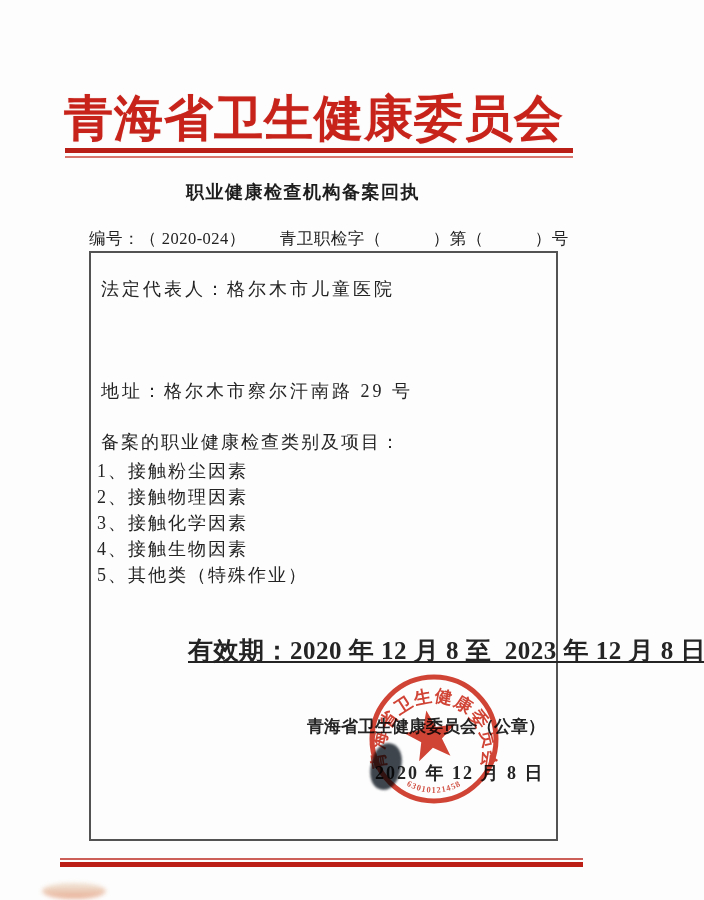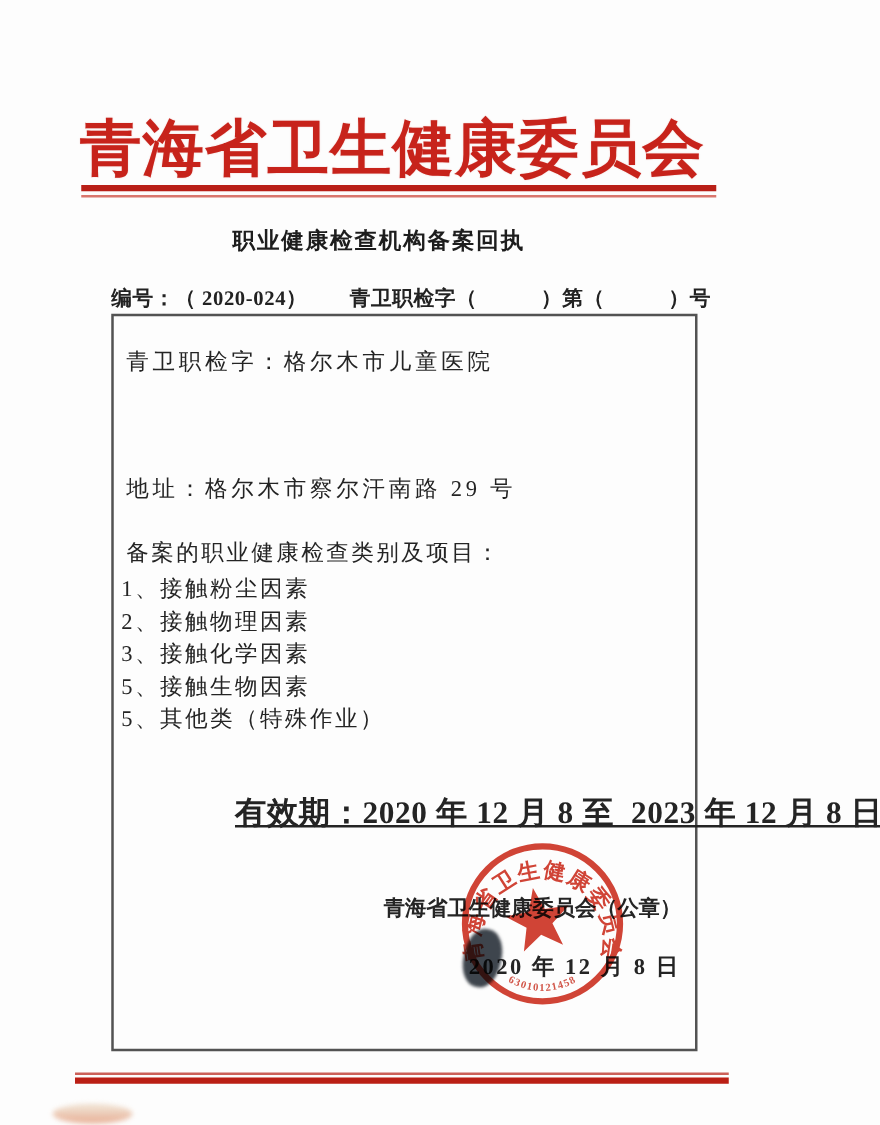--- a/index.html
+++ b/index.html
@@ -16,21 +16,21 @@
     text-shadow:0 0 1px rgba(199,35,27,.35);
   }
   .rule-thick{position:absolute;left:65px;top:148px;width:508px;height:5px;background:#b91f17;}
   .rule-thin{position:absolute;left:65px;top:156px;width:508px;height:2px;background:#d9766d;}
   .doc-title{
     position:absolute;left:186px;top:180px;
     font-size:18px;font-weight:bold;letter-spacing:1.5px;color:#1d1d1d;white-space:pre;
   }
   .serial{
     position:absolute;left:89px;top:228px;
-    font-size:16.5px;font-weight:700;color:#222;white-space:pre;letter-spacing:.5px;
+    font-size:16.5px;font-weight:400;color:#222;white-space:pre;letter-spacing:.5px;
   }
   .box{
     position:absolute;left:89px;top:251px;width:465px;height:586px;
     border:2px solid rgba(45,45,45,.82);
   }
   .f{font-size:18px;letter-spacing:3px;font-weight:500;}
   .item{font-size:18px;letter-spacing:2px;font-weight:500;}
   .seal{
     position:absolute;left:354px;top:659px;width:160px;height:160px;
     mix-blend-mode:multiply;opacity:.93;
@@ -54,28 +54,28 @@
 <div class="page">
 
   <div class="agency">青海省卫生健康委员会</div>
   <div class="rule-thick"></div>
   <div class="rule-thin"></div>
   <div class="doc-title">职业健康检查机构备案回执</div>
   <div class="serial">编号：（ 2020-024）　　青卫职检字（　　　）第（　　　）号</div>
 
   <div class="box"></div>
 
-  <div class="t f" style="left:101px;top:279px;">青卫职检字：格尔木市儿童医院</div>
+  <div class="t f" style="left:101px;top:279px;">法定代表人：格尔木市儿童医院</div>
   <div class="t f" style="left:101px;top:381px;">地址：格尔木市察尔汗南路 29 号</div>
   <div class="t f" style="left:101px;top:432px;letter-spacing:2px;">备案的职业健康检查类别及项目：</div>
 
   <div class="t item" style="left:97px;top:461px;">1、接触粉尘因素</div>
   <div class="t item" style="left:97px;top:487px;">2、接触物理因素</div>
   <div class="t item" style="left:97px;top:513px;">3、接触化学因素</div>
-  <div class="t item" style="left:97px;top:539px;">5、接触生物因素</div>
+  <div class="t item" style="left:97px;top:539px;">4、接触生物因素</div>
   <div class="t item" style="left:97px;top:565px;text-align:right;">5、其他类（特殊作业）</div>
 
   <div class="t" style="left:188px;top:637px;font-size:25px;letter-spacing:.5px;font-weight:600;text-decoration:underline;">有效期：2020 年 12 月 8 至  2023 年 12 月 8 日</div>
   <div class="t" style="left:307px;top:717px;font-size:17px;letter-spacing:0px;font-weight:600;">青海省卫生健康委员会（公章）</div>
   <div class="t" style="left:375px;top:763px;font-size:18px;letter-spacing:2px;font-weight:600;">2020 年 12 月 8 日</div>
 
   <svg class="seal" viewBox="-80 -80 160 160">
     <circle cx="0" cy="0" r="62" fill="none" stroke="#cf3526" stroke-width="5"></circle>
     <defs>
       <path id="sealArcTop" d="M -47 30 A 50 50 0 1 1 47 30" fill="none"></path>

